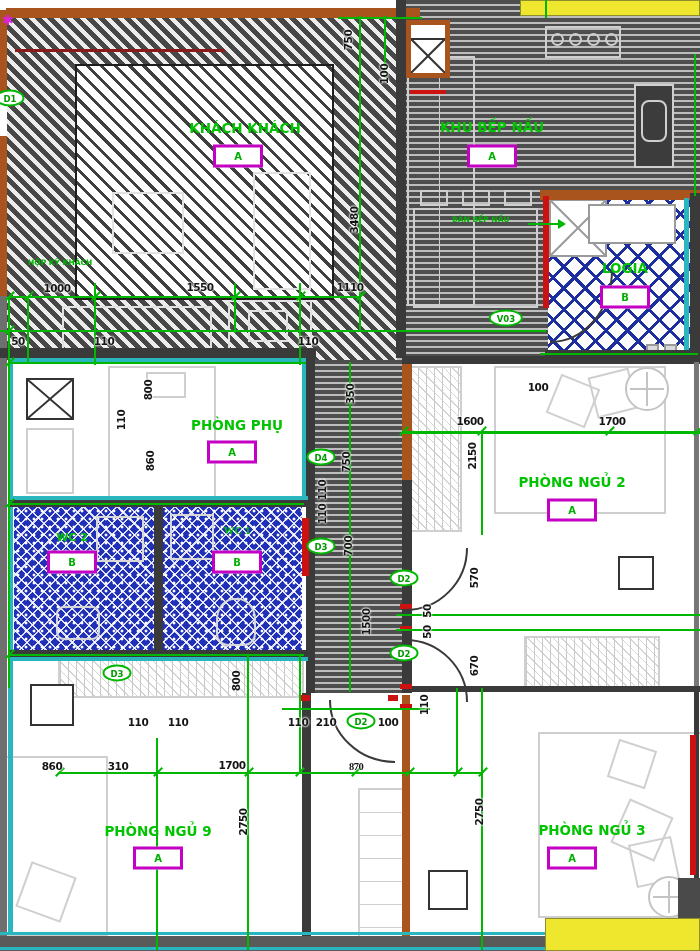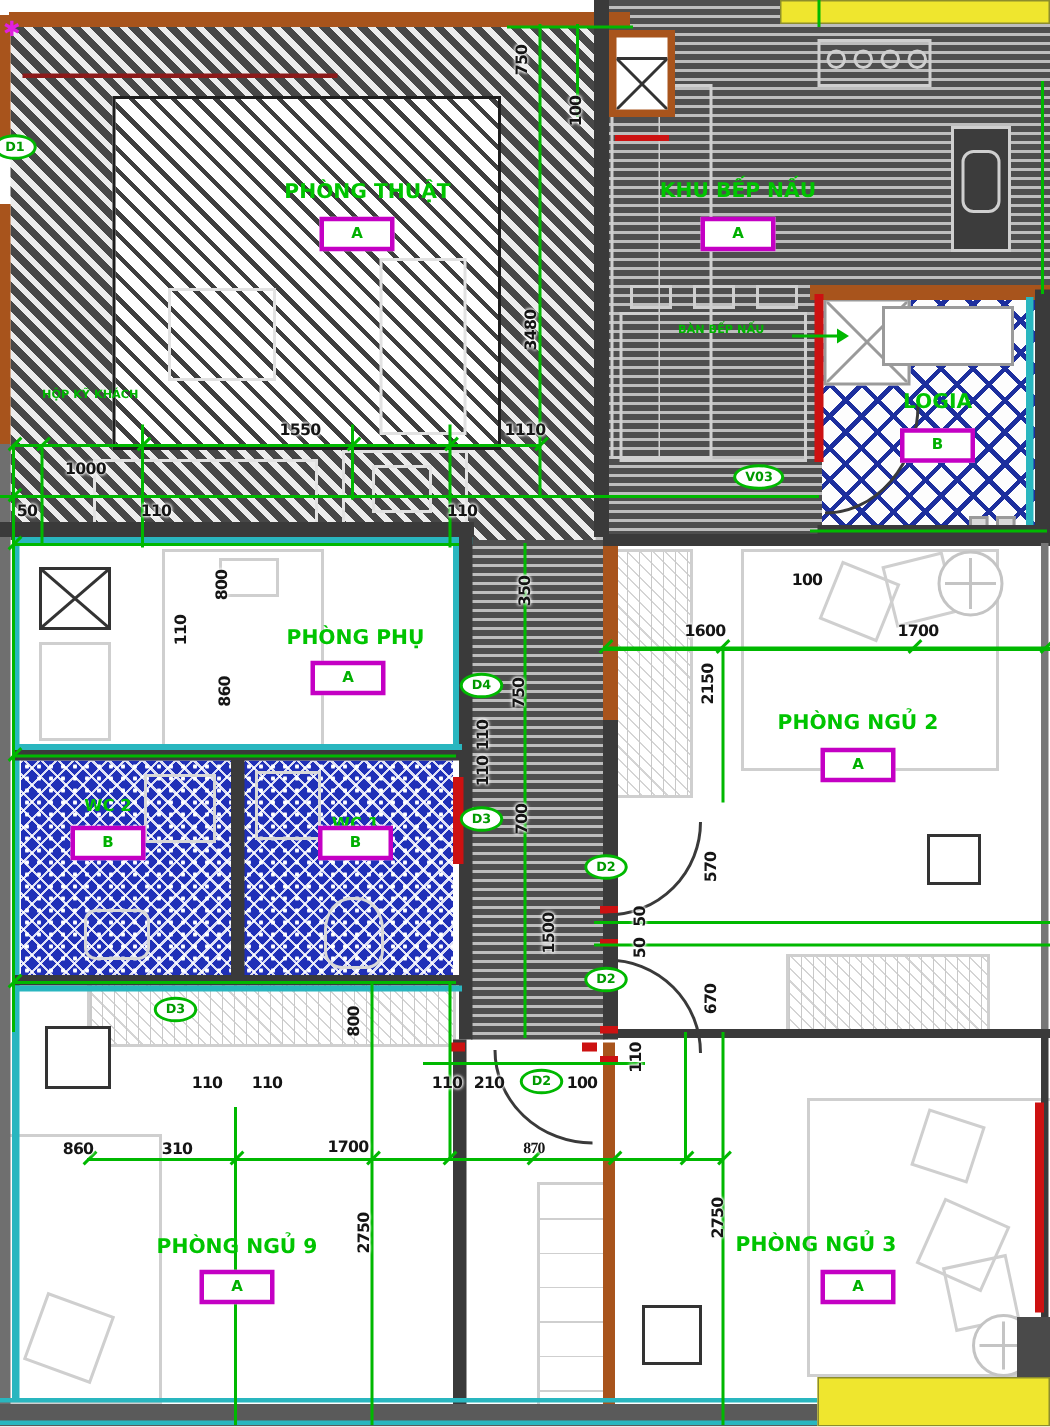--- a/index.html
+++ b/index.html
@@ -249,21 +249,21 @@
     <div class="tick" style="left: 243px; top: 771px;"></div>
     <div class="tick" style="left: 294px; top: 771px;"></div>
     <div class="tick" style="left: 350px; top: 771px;"></div>
     <div class="tick" style="left: 404px; top: 771px;"></div>
     <div class="tick" style="left: 452px; top: 771px;"></div>
     <div class="tick" style="left: 477px; top: 771px;"></div>
     <div class="tick" style="left: 398px; top: 430px;"></div>
     <div class="tick" style="left: 476px; top: 430px;"></div>
     <div class="tick" style="left: 604px; top: 430px;"></div>
     <div class="tick" style="left: 692px; top: 430px;"></div>
-    <div class="dim" style="left: 57px; top: 288px; margin-top: 25px;">1000</div>
+    <div class="dim" style="left: 57px; top: 288px;">1000</div>
     <div class="dim" style="left: 200px; top: 287px;">1550</div>
     <div class="dim" style="left: 350px; top: 287px;">1110</div>
     <div class="dim" style="left: 18px; top: 341px;">50</div>
     <div class="dim" style="left: 104px; top: 341px;">110</div>
     <div class="dim" style="left: 308px; top: 341px;">110</div>
     <div class="dim v" style="left: 348px; top: 40px;">750</div>
     <div class="dim v" style="left: 384px; top: 74px;">100</div>
     <div class="dim v" style="left: 354px; top: 220px;">3480</div>
     <div class="dim v" style="left: 148px; top: 390px;">800</div>
     <div class="dim v" style="left: 121px; top: 420px;">110</div>
@@ -296,33 +296,33 @@
     <div class="dim v" style="left: 243px; top: 822px;">2750</div>
     <div class="dim v" style="left: 479px; top: 812px;">2750</div>
     <div class="tag" style="left: 10px; top: 98px;">D1</div>
     <div class="tag" style="left: 506px; top: 318px;">V03</div>
     <div class="tag" style="left: 321px; top: 457px;">D4</div>
     <div class="tag" style="left: 321px; top: 546px;">D3</div>
     <div class="tag" style="left: 404px; top: 578px;">D2</div>
     <div class="tag" style="left: 404px; top: 653px;">D2</div>
     <div class="tag" style="left: 117px; top: 673px;">D3</div>
     <div class="tag" style="left: 361px; top: 721px;">D2</div>
-    <div class="room-label" style="left: 245px; top: 128px;">PHÒNG THUẬT</div>
+    <div class="room-label" style="left: 245px; top: 128px;">KHÁCH KHÁCH</div>
     <div class="badge" style="left: 238px; top: 156px;">A</div>
     <div class="room-label" style="left: 492px; top: 127px;">KHU BẾP NẤU</div>
     <div class="badge" style="left: 492px; top: 156px;">A</div>
     <div class="room-label" style="left: 625px; top: 268px;">LOGIA</div>
     <div class="badge" style="left: 625px; top: 297px;">B</div>
     <div class="room-label" style="left: 237px; top: 425px;">PHÒNG PHỤ</div>
     <div class="badge" style="left: 232px; top: 452px;">A</div>
     <div class="room-label sm" style="left: 72px; top: 537px;">WC 2</div>
     <div class="badge" style="left: 72px; top: 562px;">B</div>
-    <div class="room-label sm" style="left: 237px; top: 549px;">WC 1</div>
+    <div class="room-label sm" style="left: 237px; top: 530px; font-family: Liberation Serif, serif;">WC 1</div>
     <div class="badge" style="left: 237px; top: 562px;">B</div>
     <div class="room-label" style="left: 572px; top: 482px;">PHÒNG NGỦ 2</div>
     <div class="badge" style="left: 572px; top: 510px;">A</div>
     <div class="room-label" style="left: 158px; top: 831px;">PHÒNG NGỦ 9</div>
     <div class="badge" style="left: 158px; top: 858px;">A</div>
-    <div class="room-label" style="left: 544px; top: 830px;">PHÒNG NGỦ 3</div>
+    <div class="room-label" style="left: 592px; top: 830px;">PHÒNG NGỦ 3</div>
     <div class="badge" style="left: 572px; top: 858px;">A</div>
     <div class="ann" style="left: 28px; top: 258px;">HỘP KỸ KHÁCH</div>
     <div class="ann" style="left: 452px; top: 215px;">BÀN BẾP NẤU</div>
   </div>
 
 </body></html>

